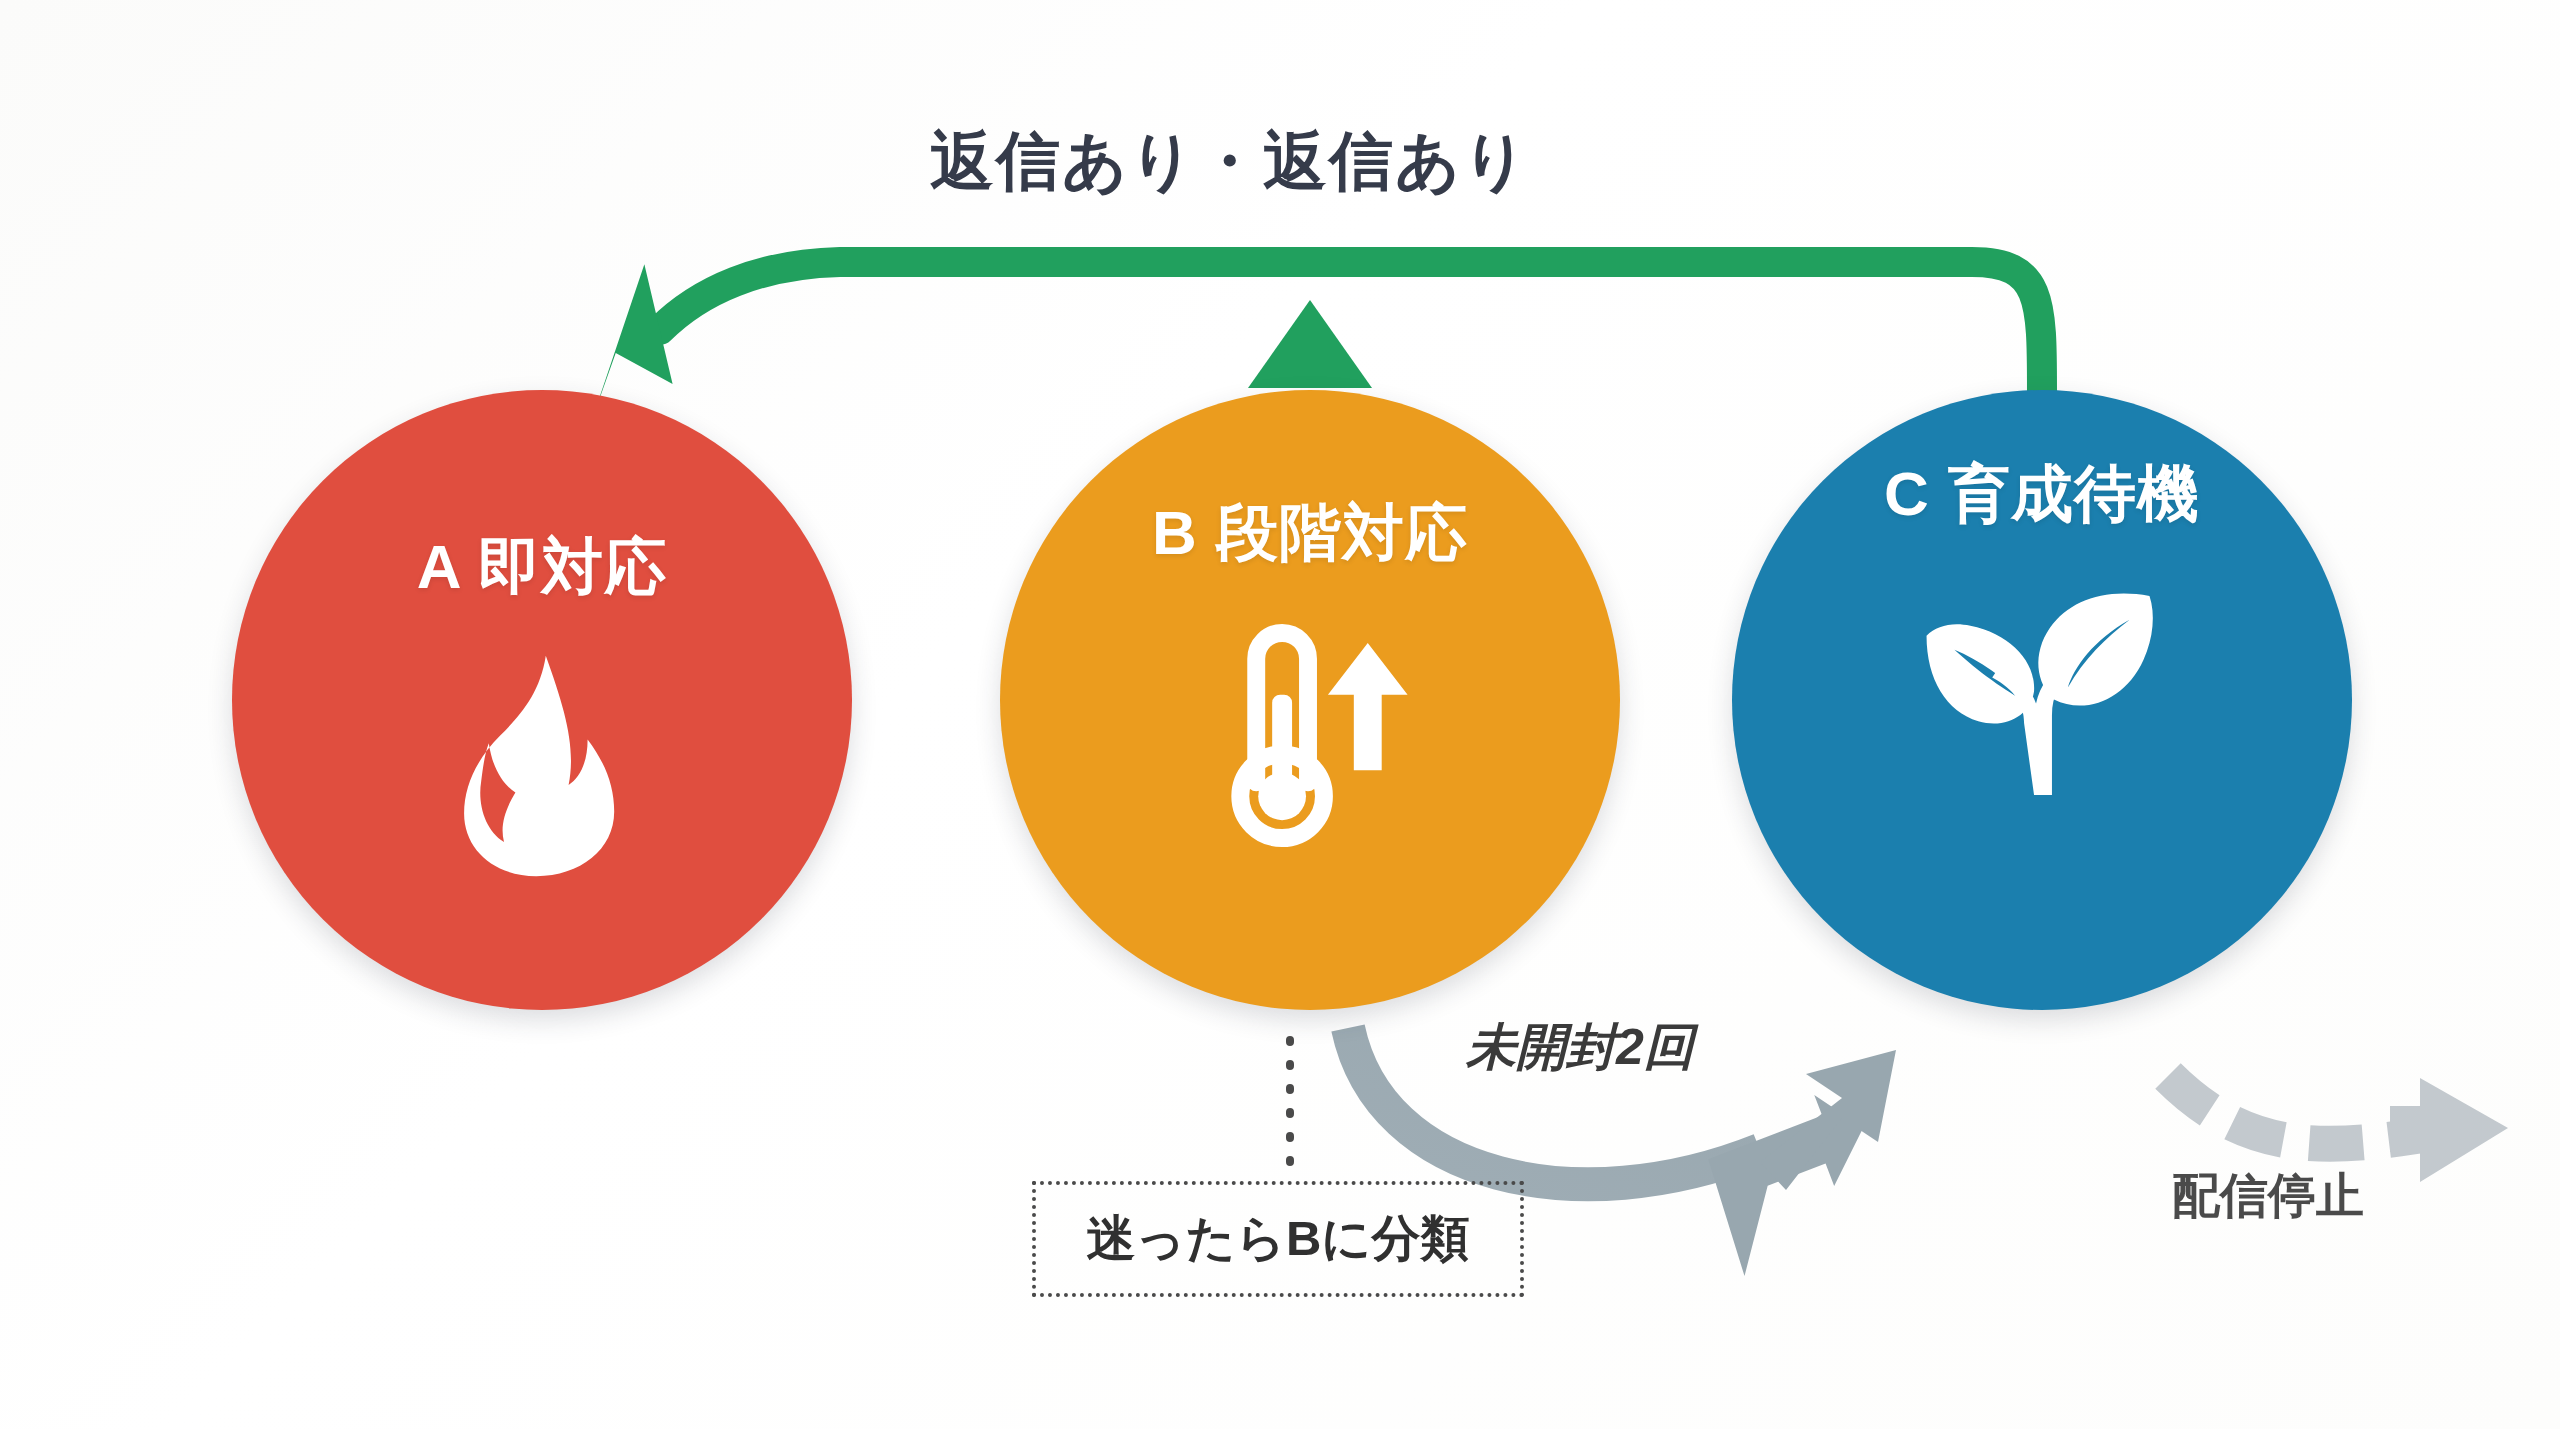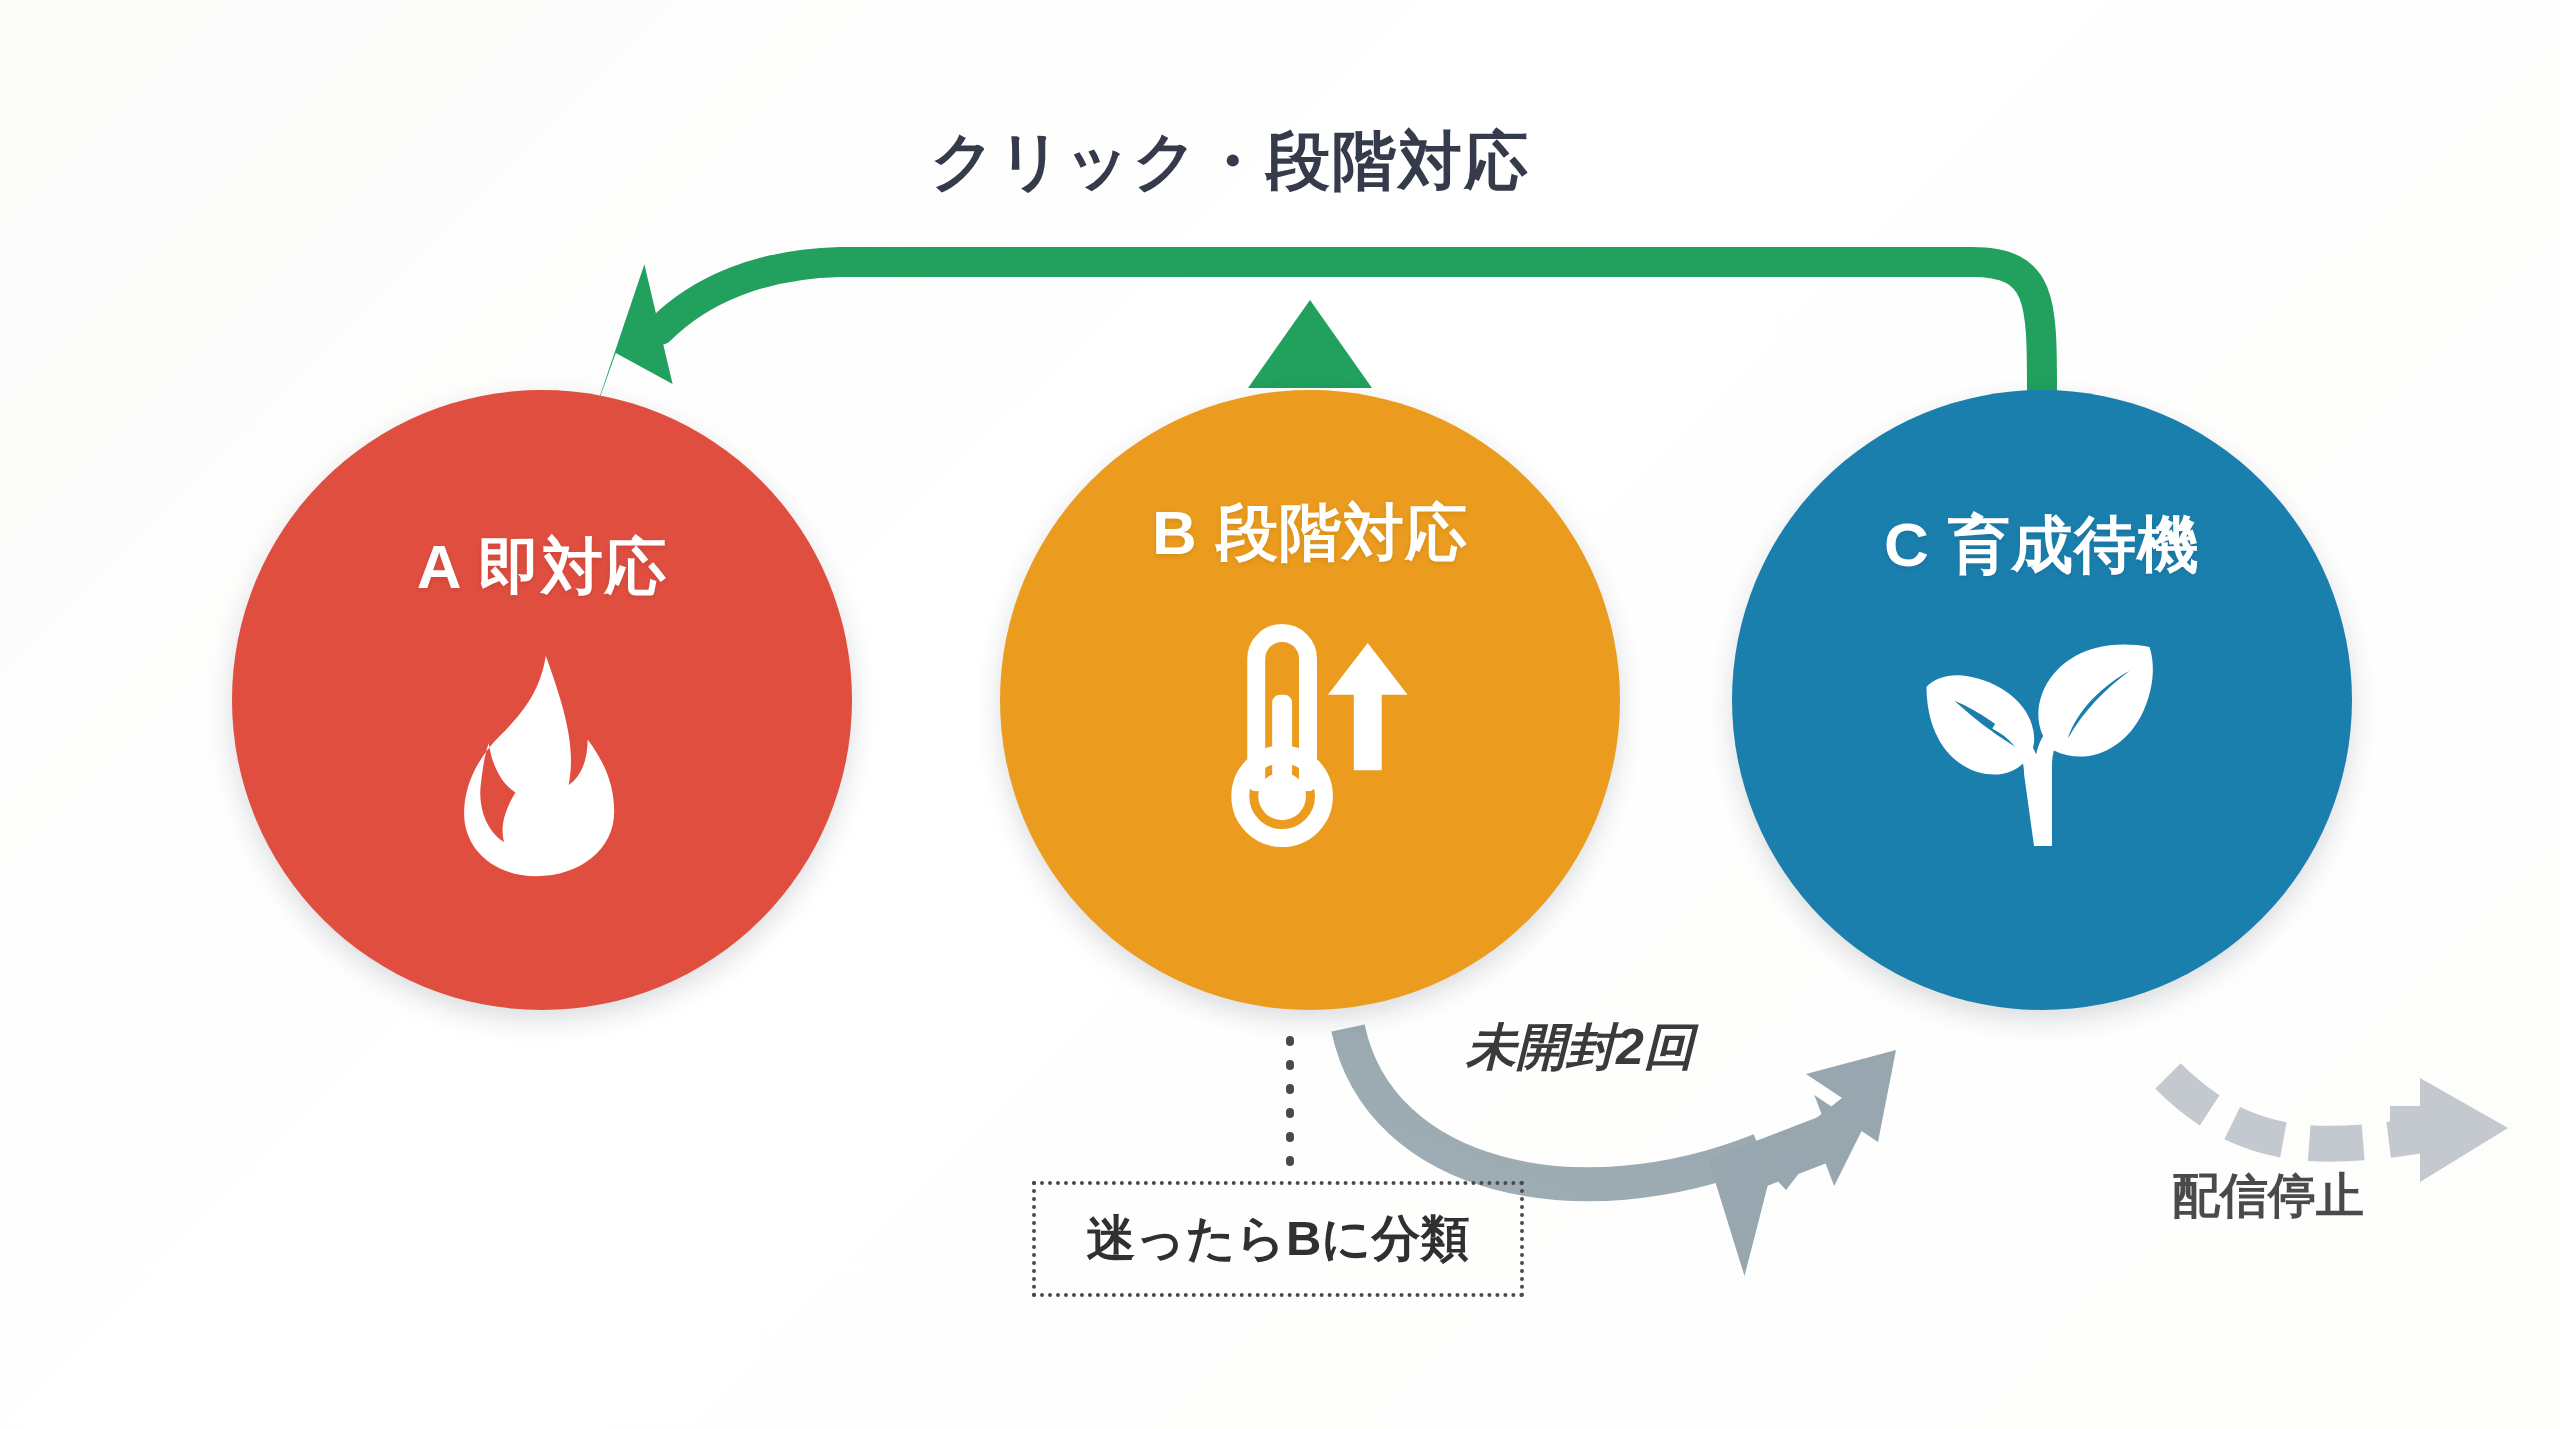--- a/index.html
+++ b/index.html
@@ -57,21 +57,21 @@
     background: #eb9c1e;
   }
   #node-b .node-label { margin-top: 101px; }
   #node-b .node-icon  { margin-top: 40px; }
 
   #node-c {
     left: 1732px; top: 390px;
     width: 620px; height: 620px;
     background: #1b7fae;
   }
-  #node-c .node-label { margin-top: 113px; }
+  #node-c .node-label { margin-top: 62px; }
   #node-c .node-icon  { margin-top: 48px; }
 
   
   .free-label {
     position: absolute;
     white-space: nowrap;
     font-weight: 700;
   }
   #top-flow-label {
     left: 930px;
@@ -145,21 +145,21 @@
 
     <g>
       <path d="M 2168 1076
                C 2250 1158, 2330 1150, 2442 1132" fill="none" stroke="#c3c9ce" stroke-width="36" stroke-dasharray="54 26" stroke-linecap="butt"></path>
       <polygon points="2420,1078 2508,1128 2420,1182 2420,1152 2390,1152 2390,1106 2420,1106" fill="#c3c9ce"></polygon>
     </g>
 
     <path d="M 1290 1040 L 1290 1182" fill="none" stroke="#4a4a4a" stroke-width="8" stroke-dasharray="2 22" stroke-linecap="round"></path>
   </svg>
 
-  <div class="free-label" id="top-flow-label">クリック・段階対応</div>
+  <div class="free-label" id="top-flow-label">返信あり・返信あり</div>
 
   <div class="node" id="node-a">
     <div class="node-label">A 即対応</div>
     <span class="node-icon">
       <svg width="190" height="230" viewBox="0 0 100 120">
         <path fill="#ffffff" d="M52 2 C49 22 38 34 28 44 C16 56 9 70 9 85
              C9 104 25 118 47 118 C70 118 88 104 88 84
              C88 70 83 58 74 46 C74 58 70 66 64 70
              C68 50 62 30 52 2 Z
              M22 48 C24 62 30 70 36 74 C30 84 28 92 30 100

